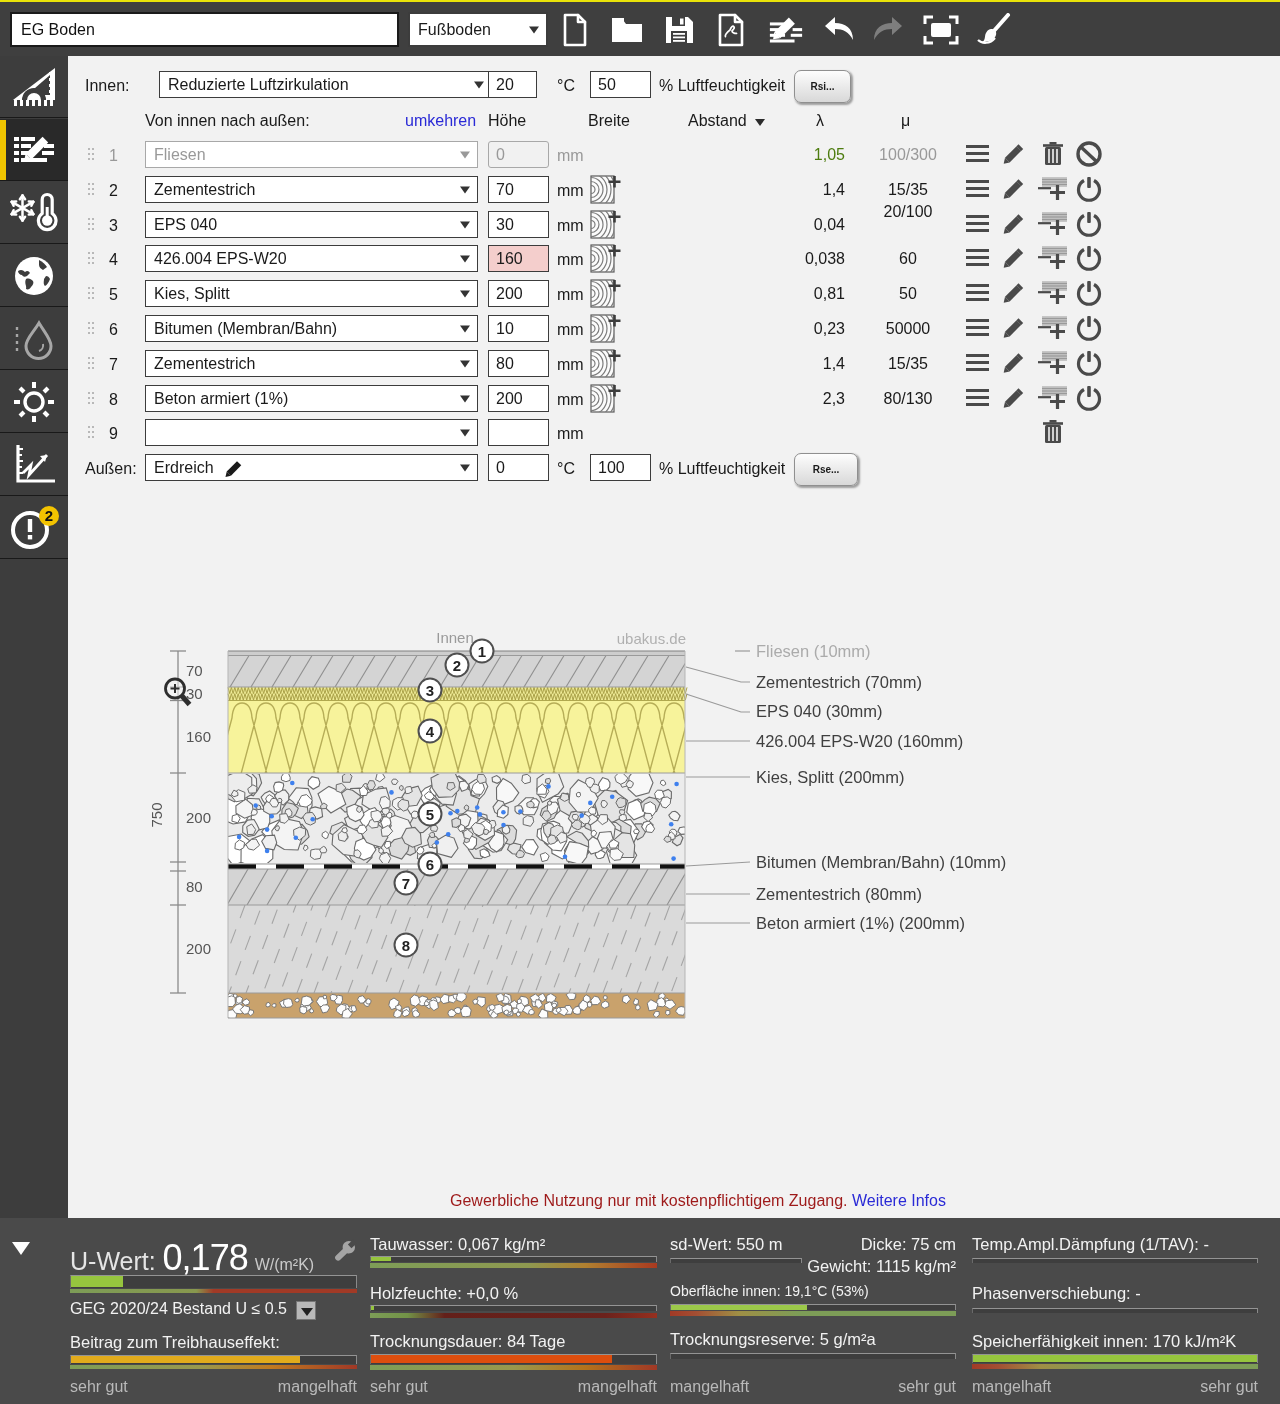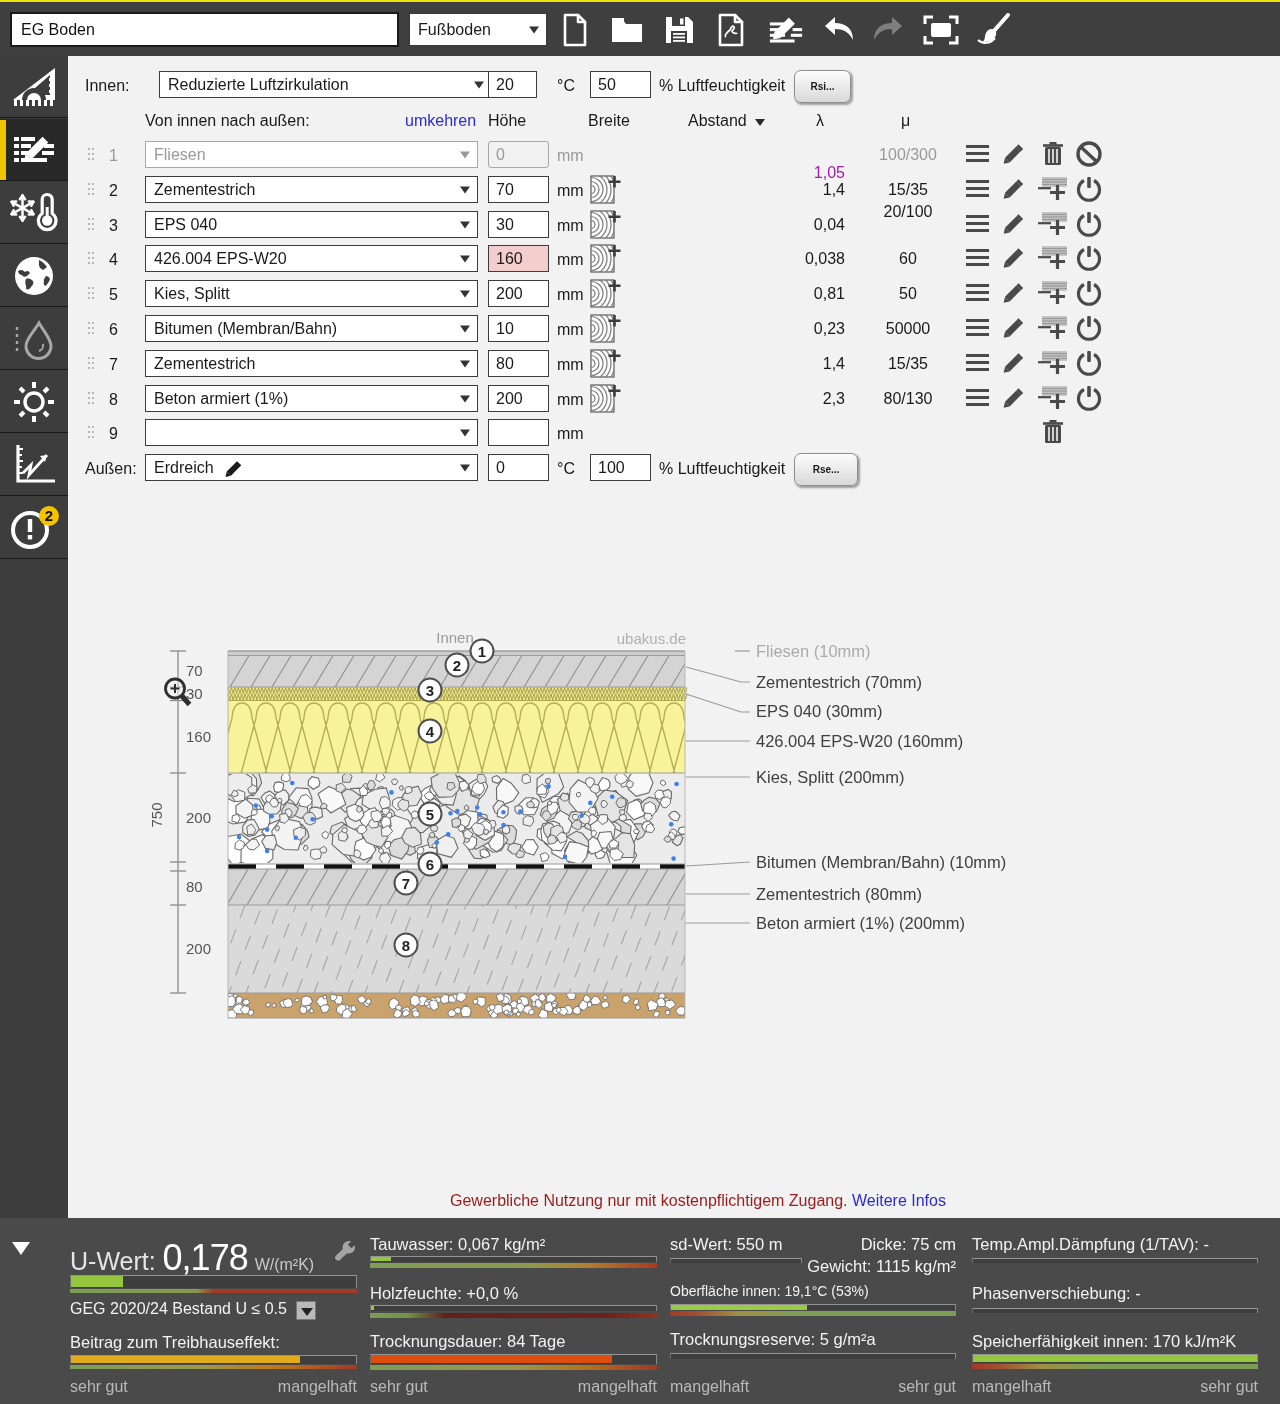--- a/index.html
+++ b/index.html
@@ -260,21 +260,21 @@
     <i style="left:4px;top:5px;"></i>
     <i style="left:4px;top:10px;"></i>
   </div>
 <div class="num" style="left:94px;top:147px;color:#999;">1</div>
 <div class="dd gray" style="left:145px;top:141px;width:333px;height:27px;">
     <span>Fliesen</span>
     <span class="car"></span>
   </div>
 <div class="inp grayinp" style="left:488px;top:141px;width:61px;height:27px;">0</div>
 <div class="lbl" style="left:557px;top:147px;color:#999;">mm</div>
-<div class="lbl" style="left:780px;top:146px;width:65px;text-align:right;color:#a21caf;margin-top:18px;">1,05</div>
+<div class="lbl" style="left:780px;top:146px;width:65px;text-align:right;color:#4d7c0f;">1,05</div>
 <div class="lbl" style="left:870px;top:146px;width:76px;text-align:center;color:#999;">100/300</div>
 <div class="icon" style="left:966px;top:145px;width:23px;height:17px;border-top:3.4px solid #4a4a4a;border-bottom:3.4px solid #4a4a4a;">
     <div style="margin-top:3.6px;height:3.4px;background:#4a4a4a;"></div>
   </div>
 <svg class="icon" style="left:1002px;top:143px;" width="22" height="22" viewBox="0 0 22 22">
     <g transform="translate(3,19) rotate(-45)">
       <rect x="3" y="-3" width="16" height="6.6" fill="#4a4a4a"></rect>
       <rect x="16.5" y="-3" width="3.2" height="6.6" fill="#4a4a4a" transform="translate(2.4,0)"></rect>
       <path d="M-2.2 0.3 L3 -3 L3 3.6 z" fill="#4a4a4a"></path>
     </g>

